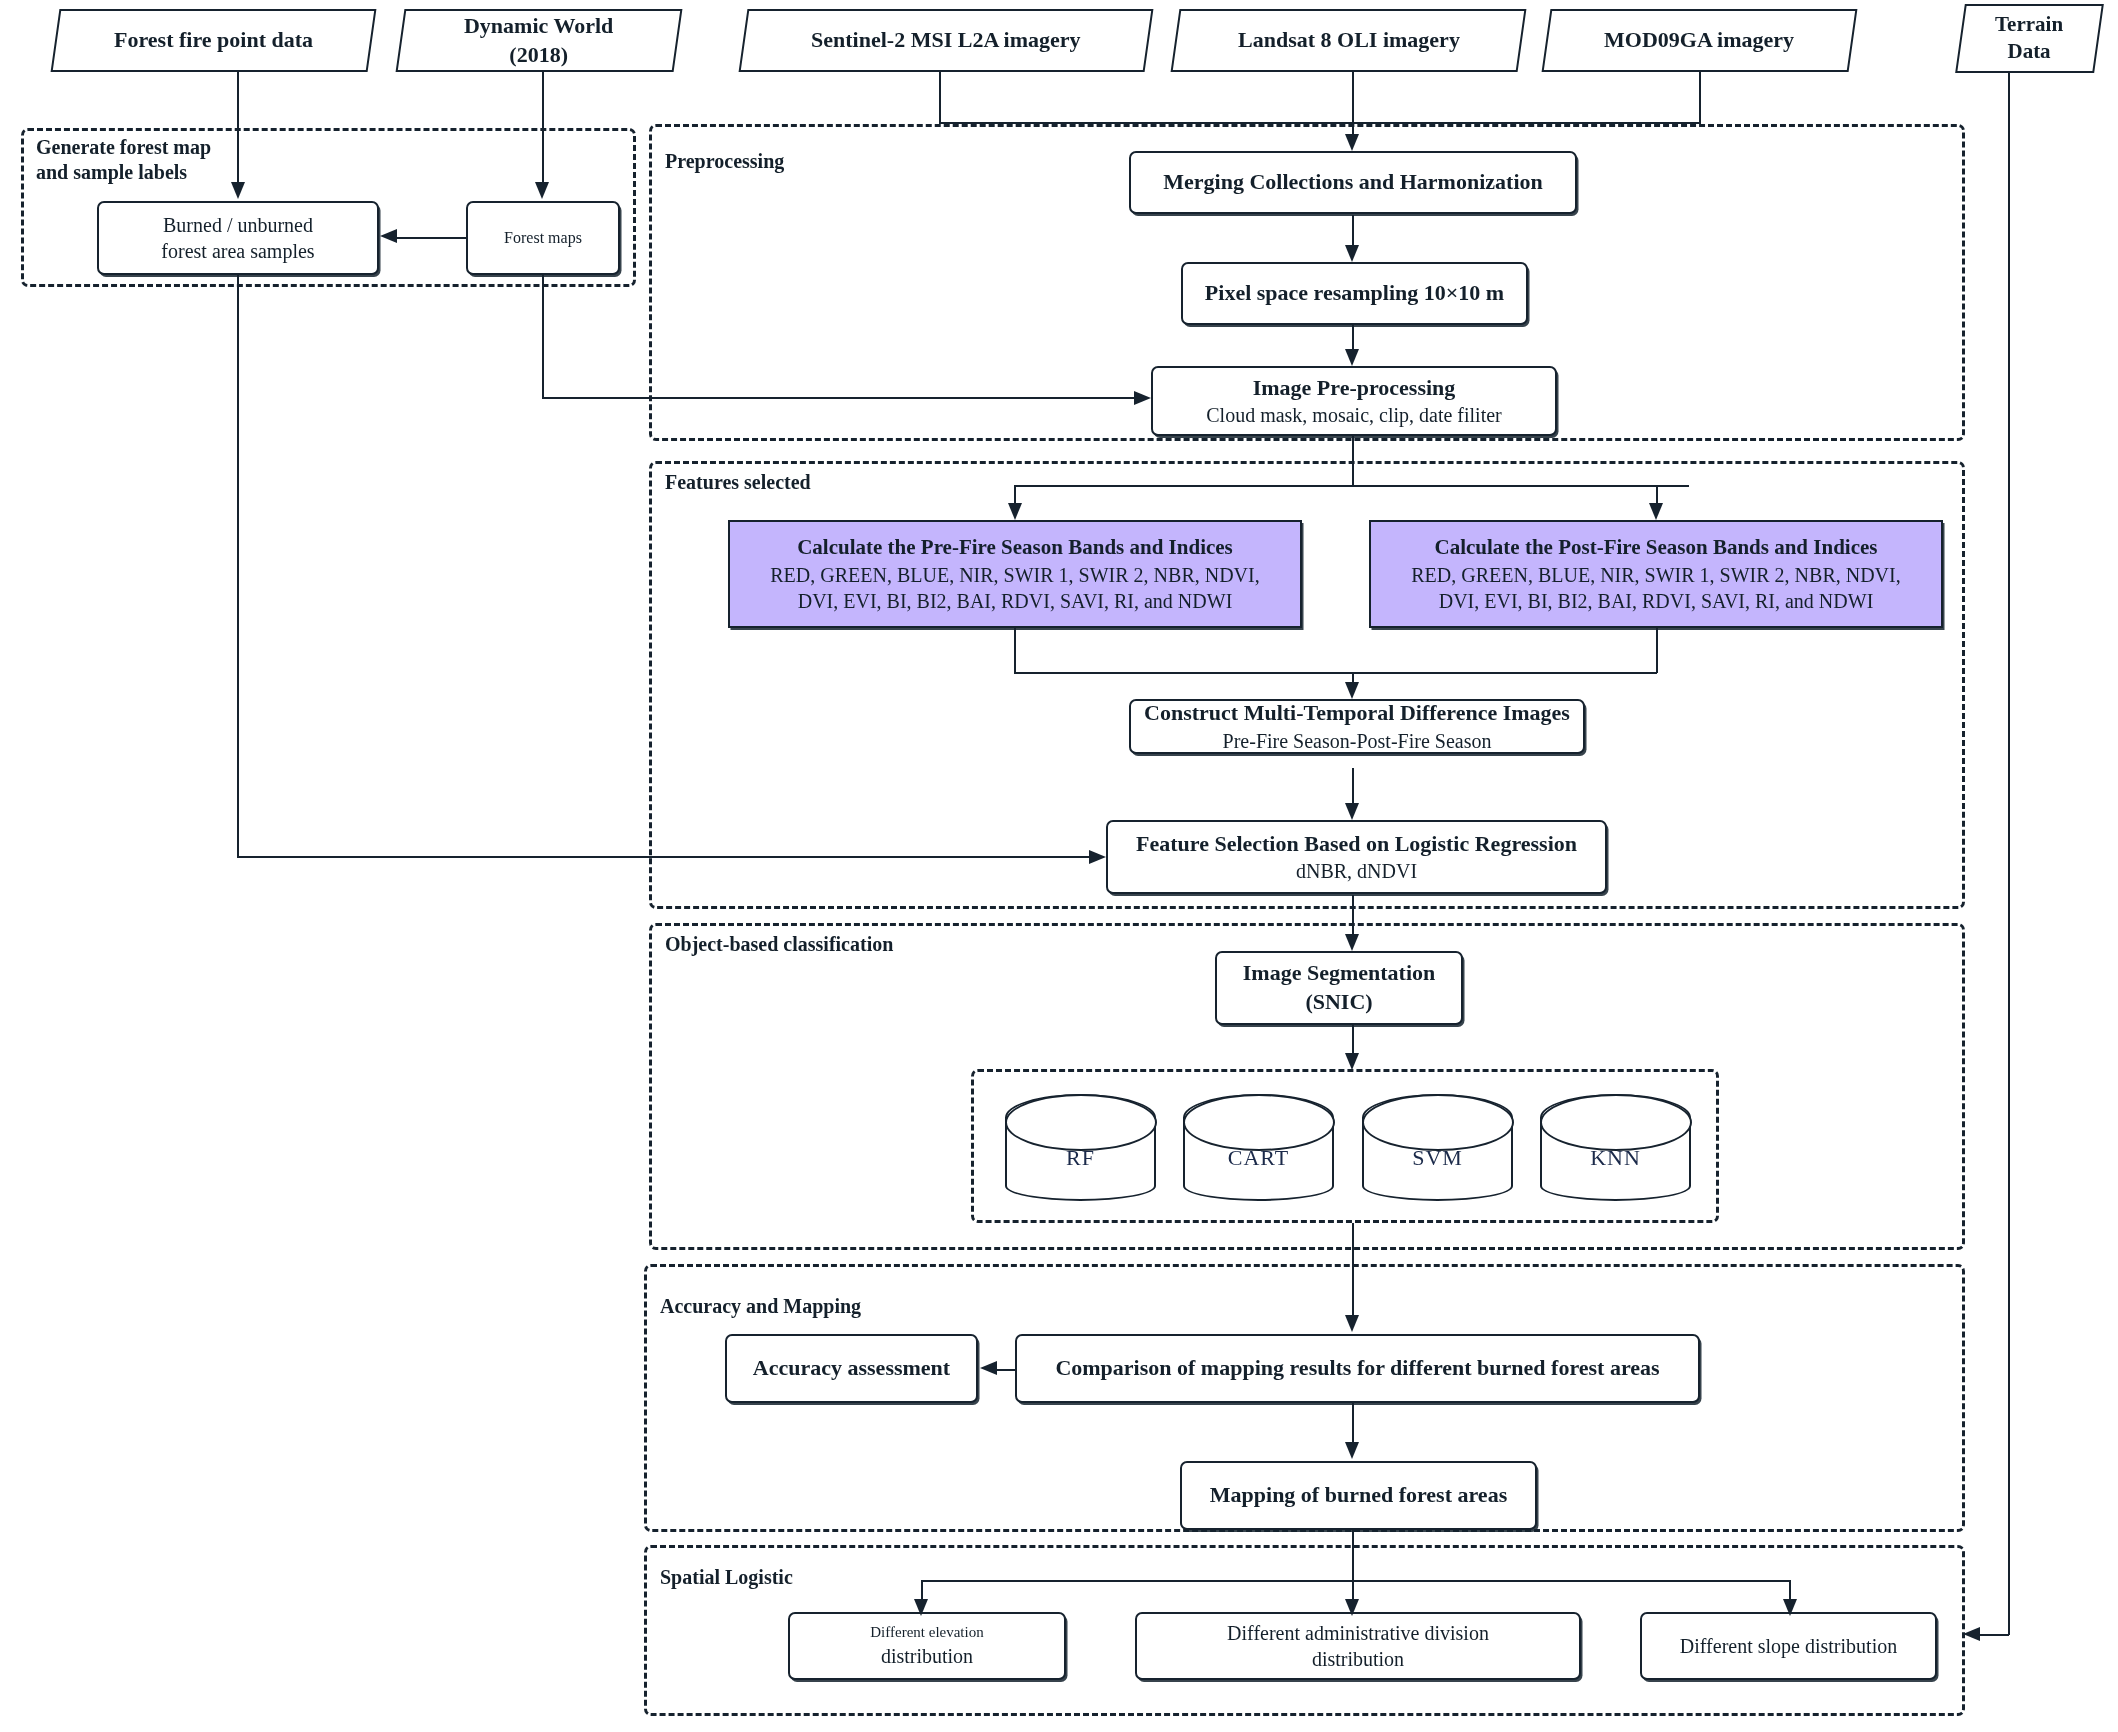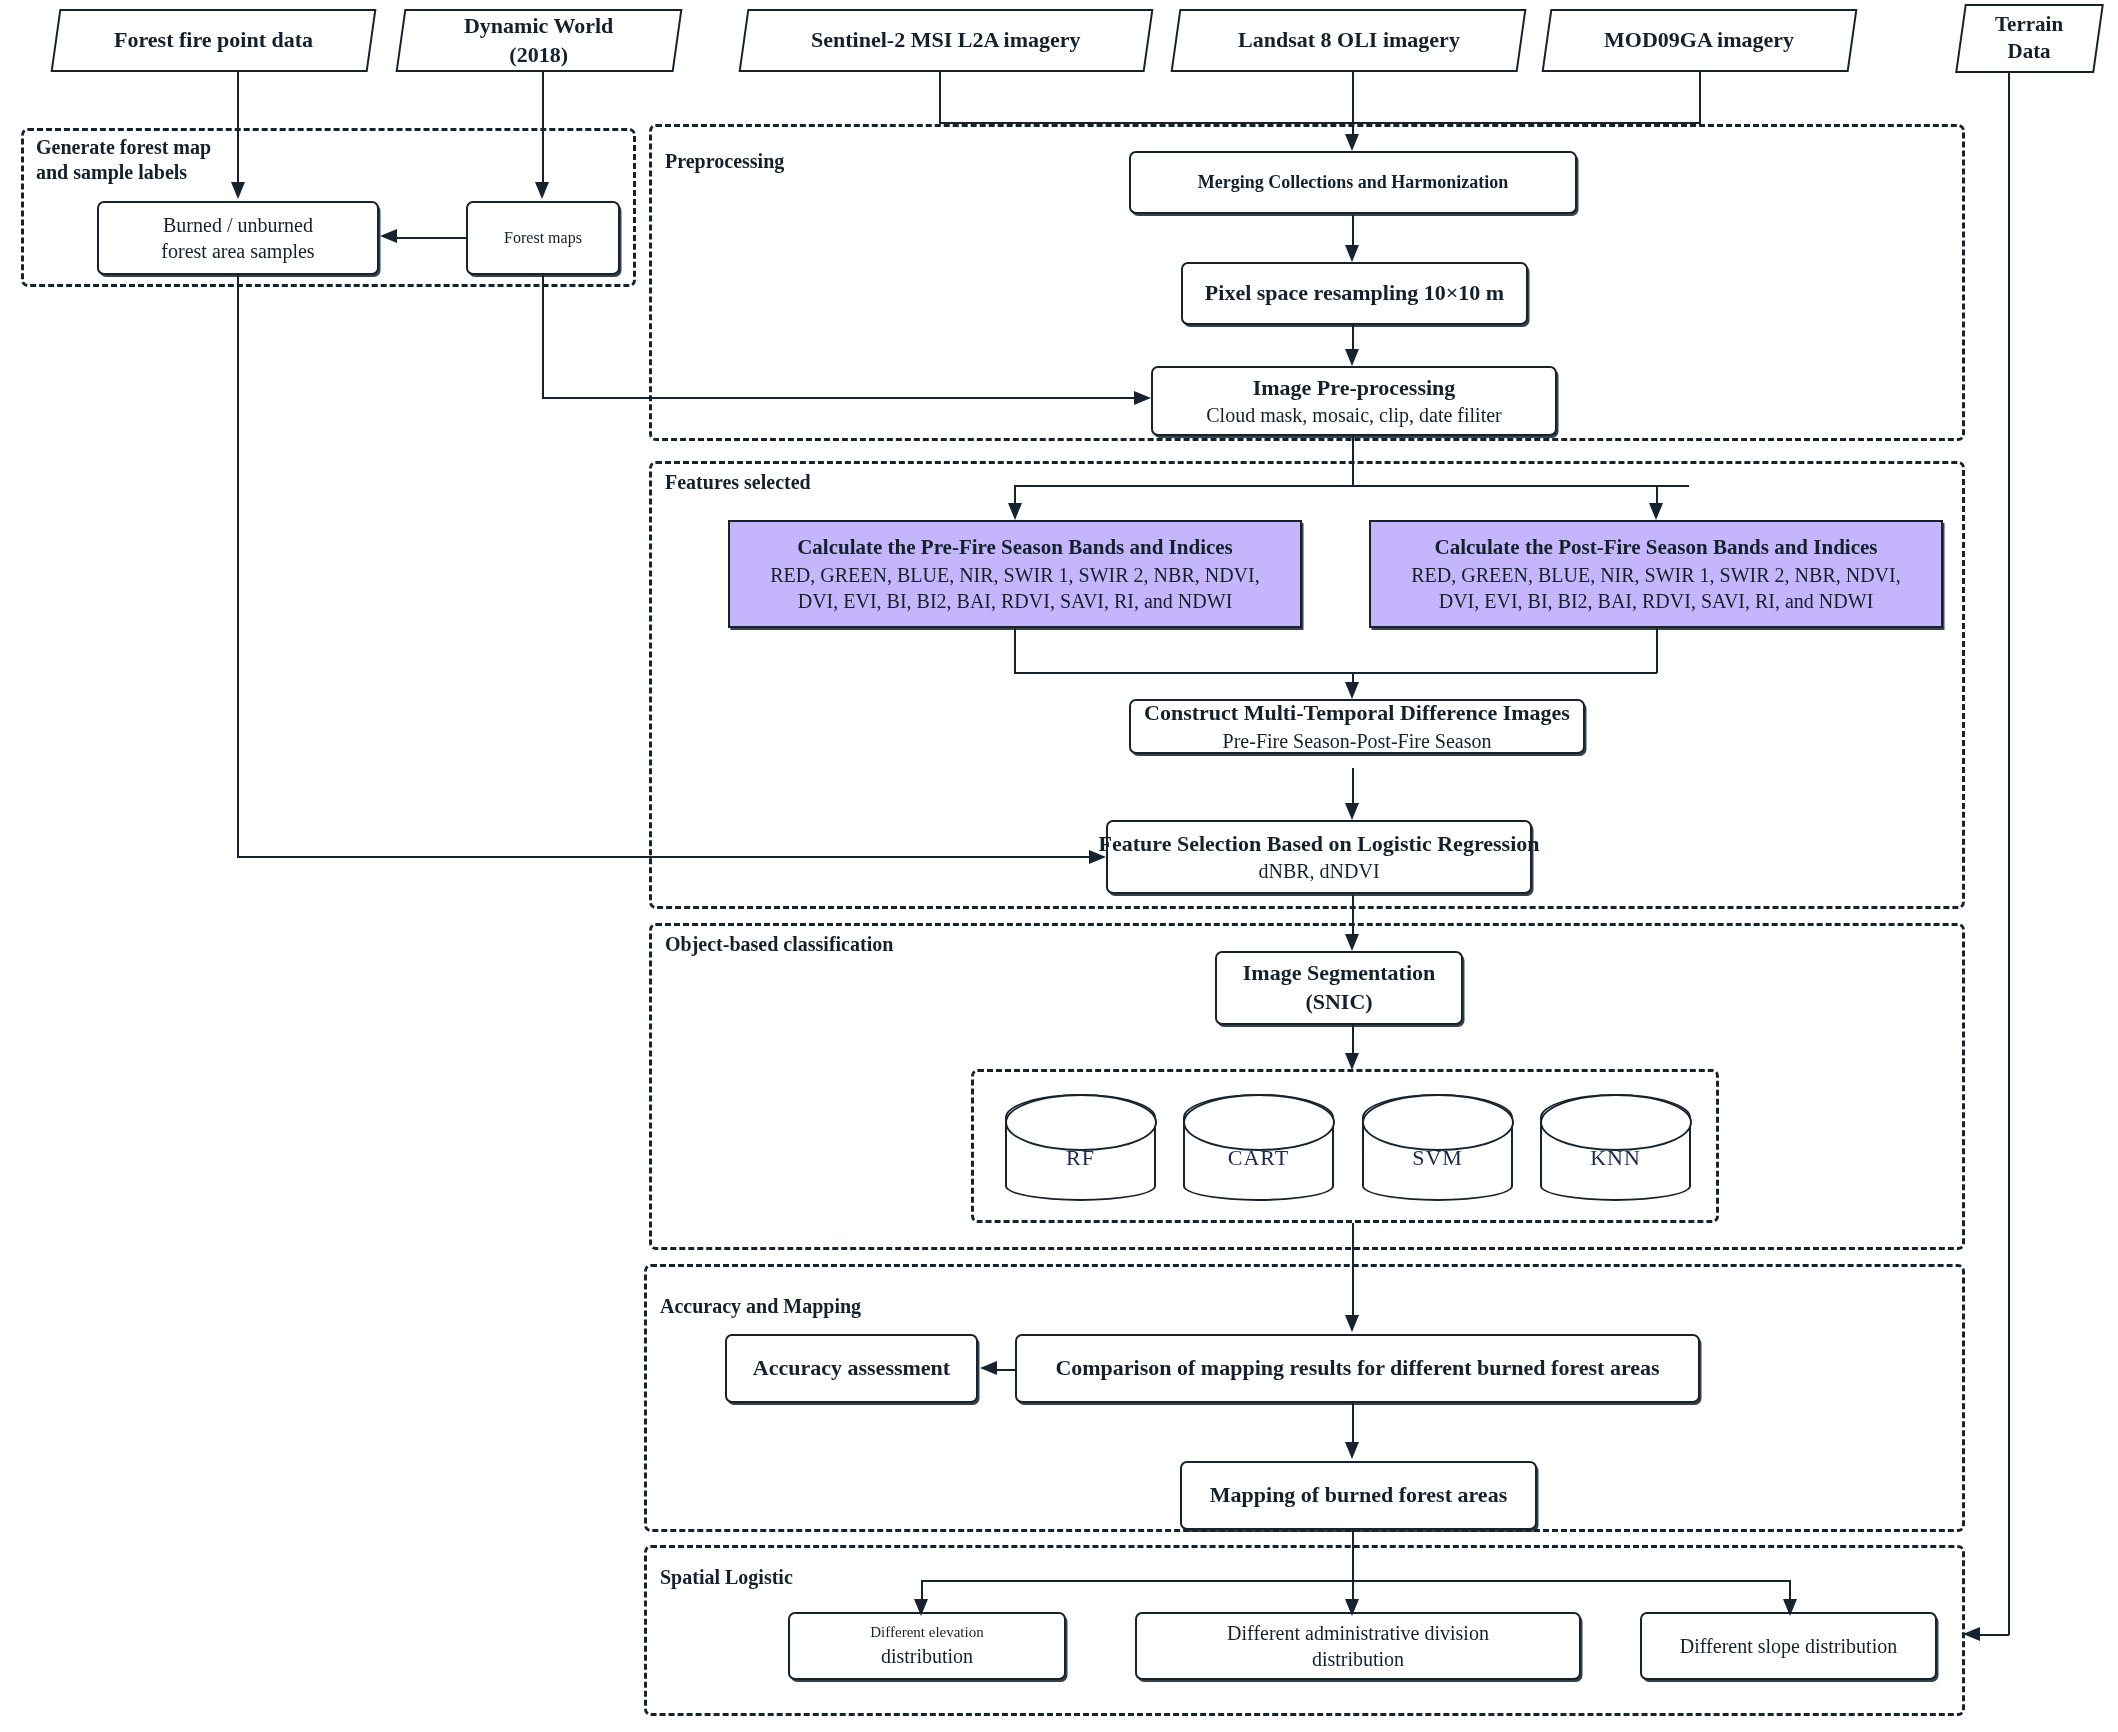--- a/index.html
+++ b/index.html
@@ -114,21 +114,21 @@
   <div class="node proc" style="left:97px;top:201px;width:282px;height:74px;">
     <span class="ln" style="font-size:20px;">Burned / unburned</span>
     <span class="ln" style="font-size:20px;">forest area samples</span>
   </div>
 
   <div class="node proc" style="left:466px;top:201px;width:154px;height:74px;">
     <span class="ln" style="font-size:16px;">Forest maps</span>
   </div>
 
   <div class="node proc" style="left:1129px;top:151px;width:448px;height:63px;">
-    <span class="ln bold" style="font-size:18px;">Merging Collections and Harmonization</span>
+    <span class="ln bold" style="font-size:22px;">Merging Collections and Harmonization</span>
   </div>
 
   <div class="node proc" style="left:1181px;top:262px;width:347px;height:63px;">
     <span class="ln bold" style="font-size:22px;">Pixel space resampling 10×10 m</span>
   </div>
 
   <div class="node proc" style="left:1151px;top:366px;width:406px;height:70px;">
     <span class="ln bold" style="font-size:22px;">Image Pre-processing</span>
     <span class="ln" style="font-size:20px;">Cloud mask, mosaic, clip, date filiter</span>
   </div>
@@ -143,21 +143,21 @@
     <span class="ln bold" style="font-size:21px;">Calculate the Post-Fire Season Bands and Indices</span>
     <span class="ln" style="font-size:20px;">RED, GREEN, BLUE, NIR, SWIR 1, SWIR 2, NBR, NDVI,</span>
     <span class="ln" style="font-size:20px;">DVI, EVI, BI, BI2, BAI, RDVI, SAVI, RI, and NDWI</span>
   </div>
 
   <div class="node proc" style="left:1129px;top:699px;width:456px;height:55px;">
     <span class="ln bold" style="font-size:22px;">Construct Multi-Temporal Difference Images</span>
     <span class="ln" style="font-size:20px;">Pre-Fire Season-Post-Fire Season</span>
   </div>
 
-  <div class="node proc" style="left:1106px;top:820px;width:426px;height:74px;">
+  <div class="node proc" style="left:1106px;top:820px;width:501px;height:74px;">
     <span class="ln bold" style="font-size:22px;">Feature Selection Based on Logistic Regression</span>
     <span class="ln" style="font-size:20px;">dNBR, dNDVI</span>
   </div>
 
   <div class="node proc" style="left:1215px;top:951px;width:248px;height:74px;">
     <span class="ln bold" style="font-size:22px;">Image Segmentation</span>
     <span class="ln bold" style="font-size:22px;">(SNIC)</span>
   </div>
 
   <div class="cyl" style="left:1005px;top:1094px;width:151px;height:107px;">

